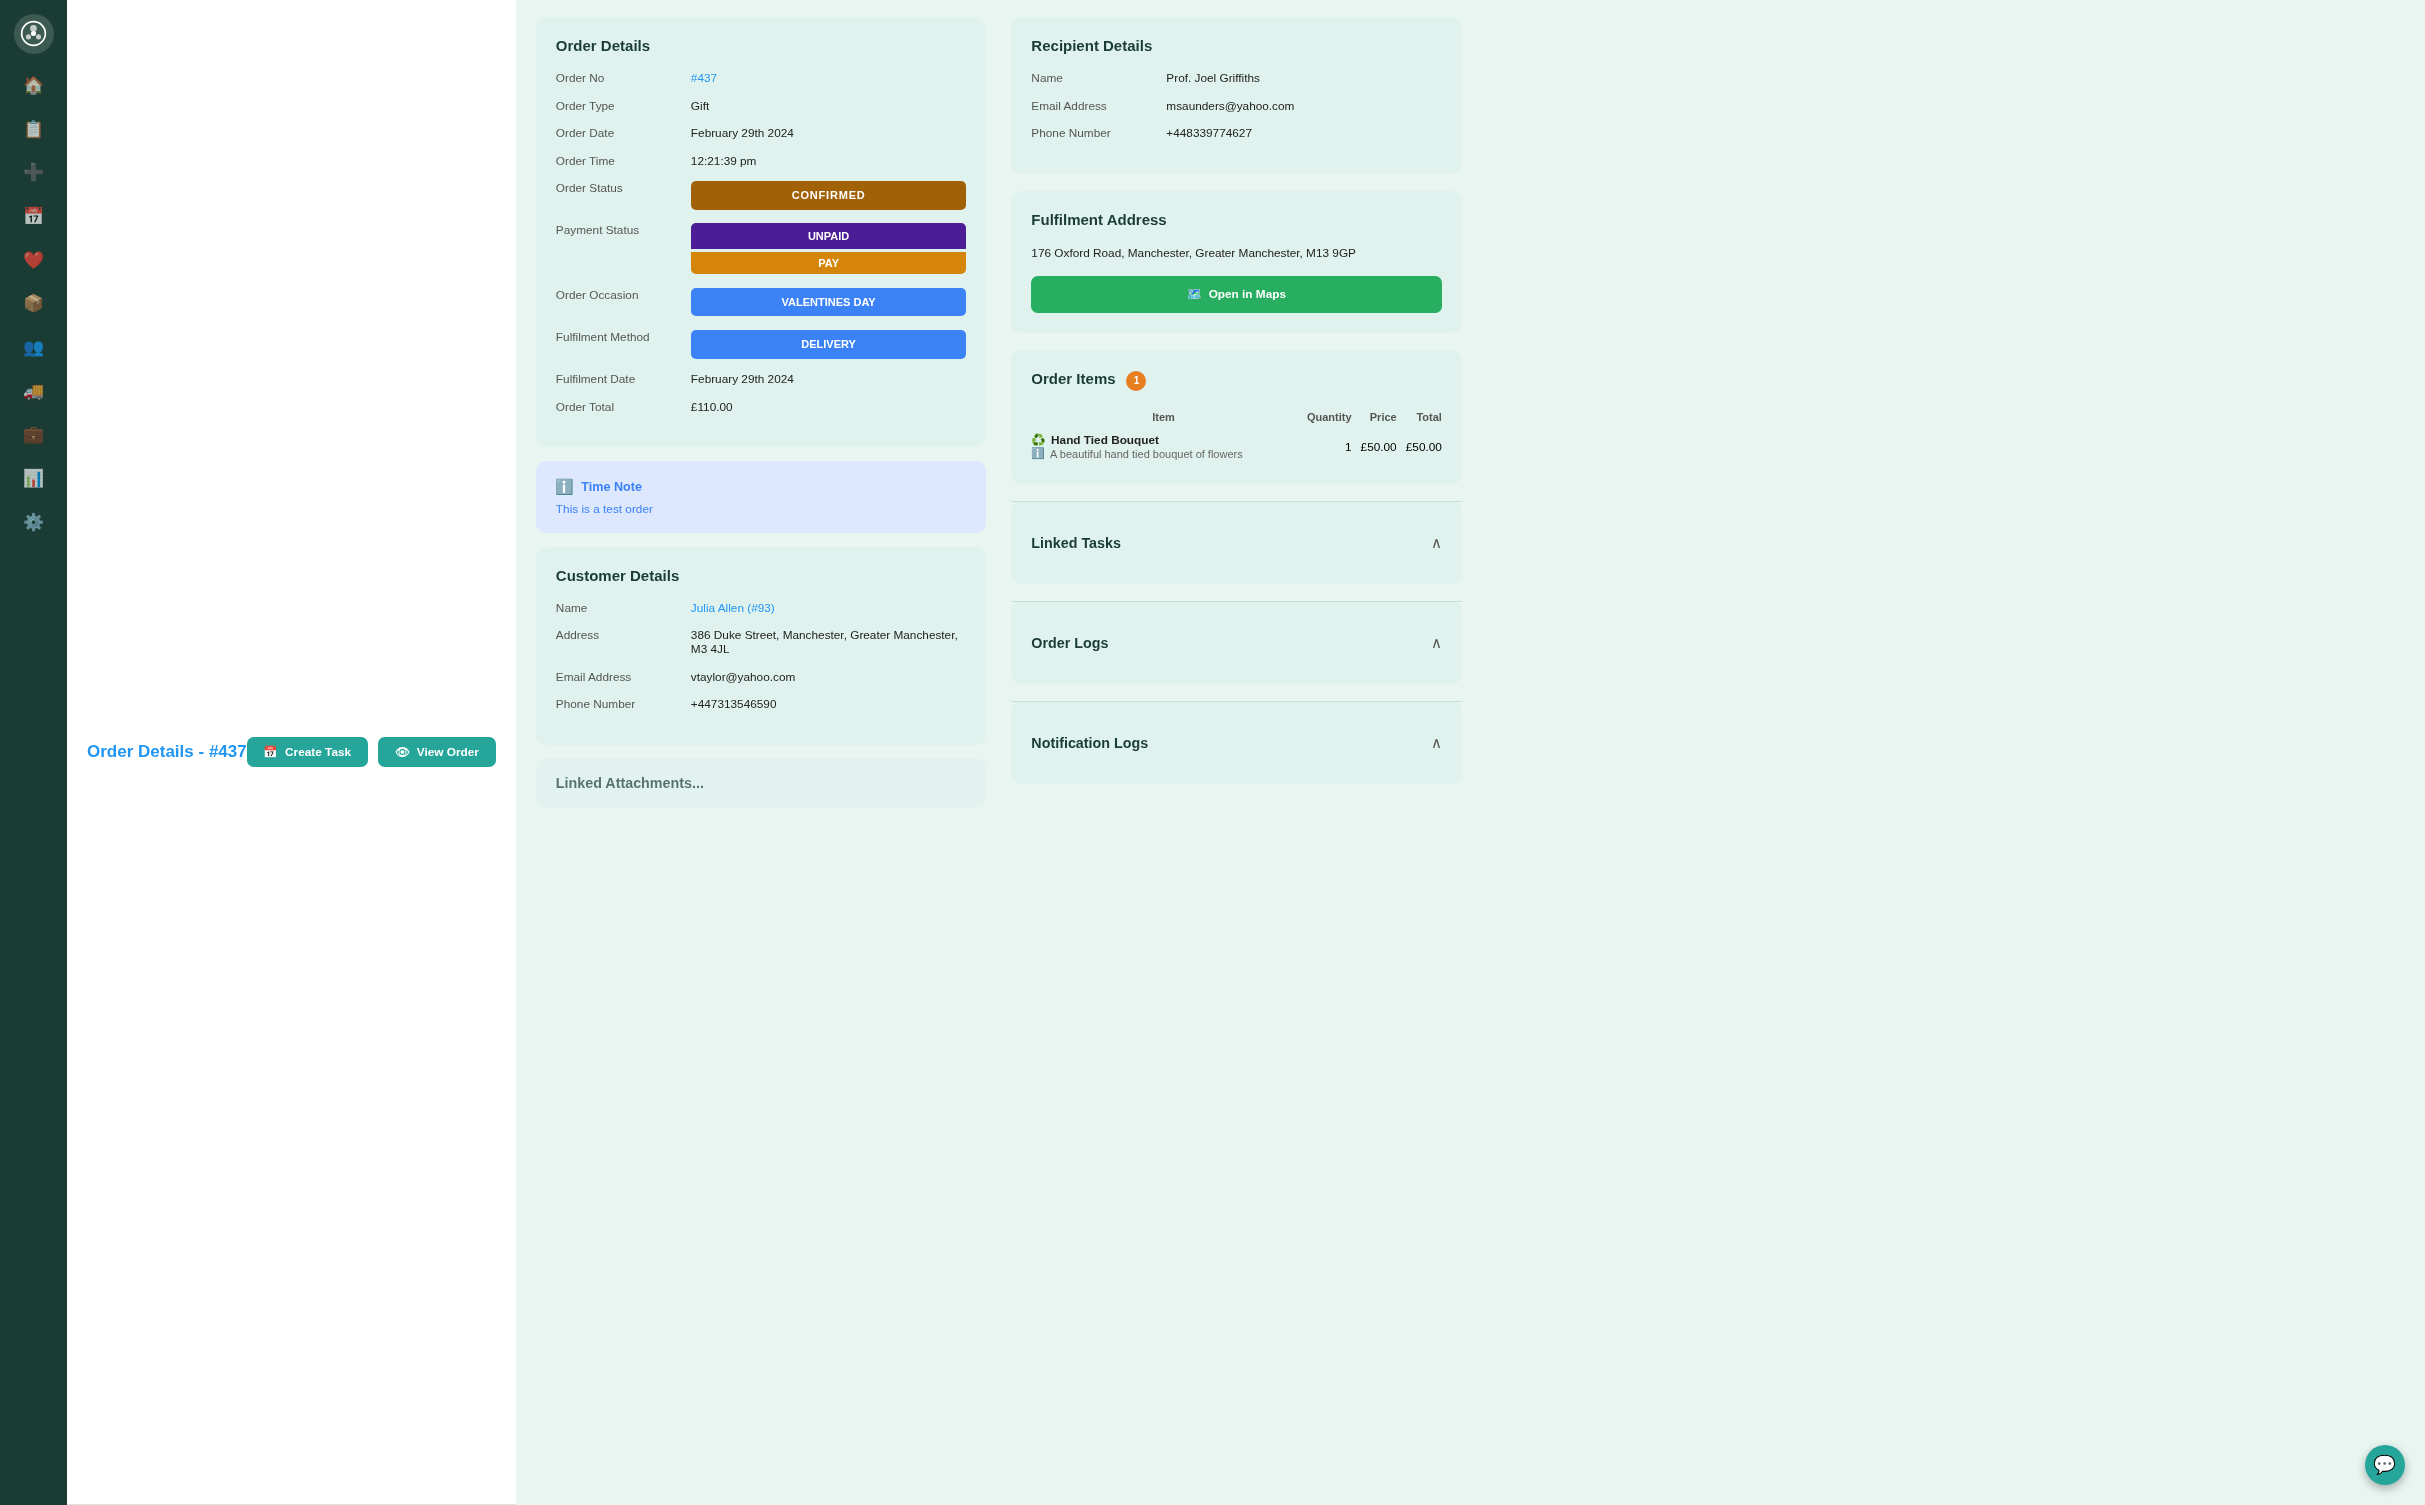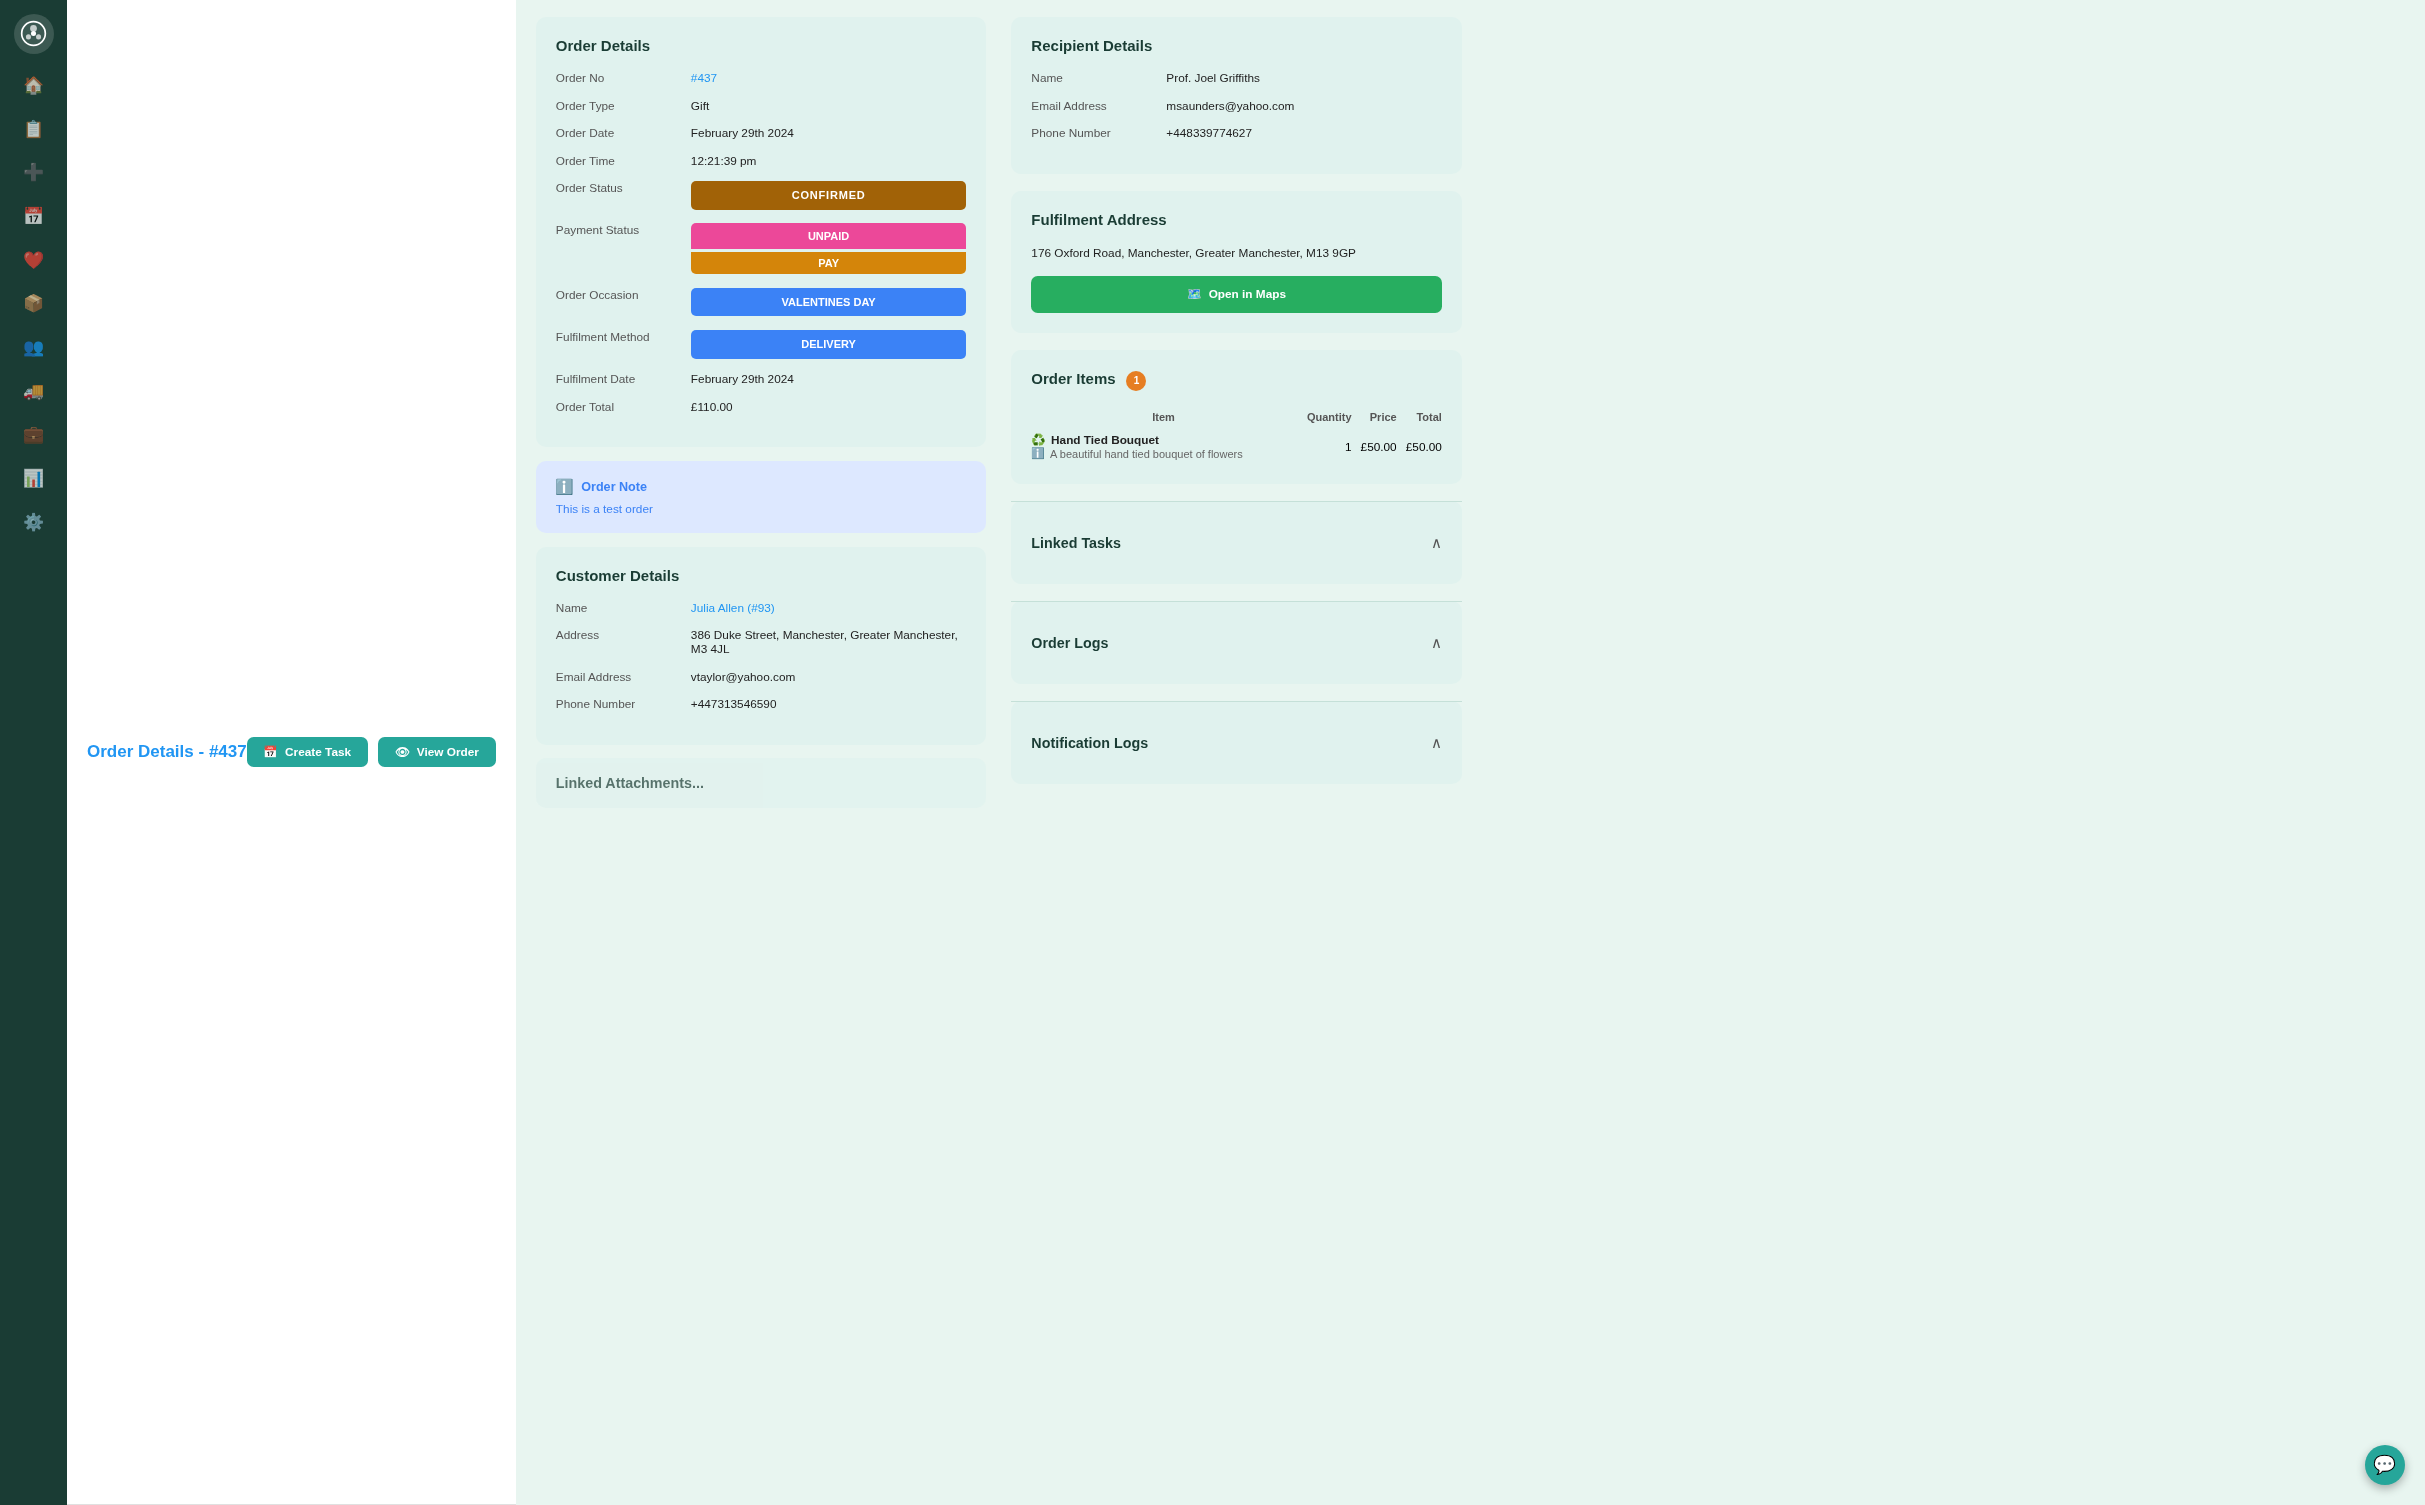--- a/index.html
+++ b/index.html
@@ -192,21 +192,21 @@
       letter-spacing: 0.8px;
       flex: 1;
     }
     .payment-badge-container {
       flex: 1;
       display: flex;
       flex-direction: column;
       gap: 3.4px;
     }
     .payment-unpaid {
-      background: #ec4899;
+      background: #4c1d95;
       color: white;
       text-align: center;
       padding: 6.7px;
       border-radius: 5px 5px 0 0;
       font-weight: 700;
       font-size: 11px;
     }
     .payment-pay {
       background: #d4850a;
       color: white;
@@ -595,21 +595,21 @@
             </div>
             <div class="detail-row">
               <span class="detail-label">Order Total</span>
               <span class="detail-value">£110.00</span>
             </div>
           </div>
 
           <div class="order-note-card" style="margin-top:13.5px;">
             <div class="order-note-title">
               <span style="font-size:15px;">ℹ️</span>
-              <span>Order Note</span>
+              <span>Time Note</span>
             </div>
             <div class="order-note-text">This is a test order</div>
           </div>
 
           <div class="card customer-card" style="margin-top:13.5px;">
             <div class="card-title">Customer Details</div>
             <div class="detail-row">
               <span class="detail-label">Name</span>
               <span class="detail-value-link">Julia Allen (#93)</span>
             </div>

